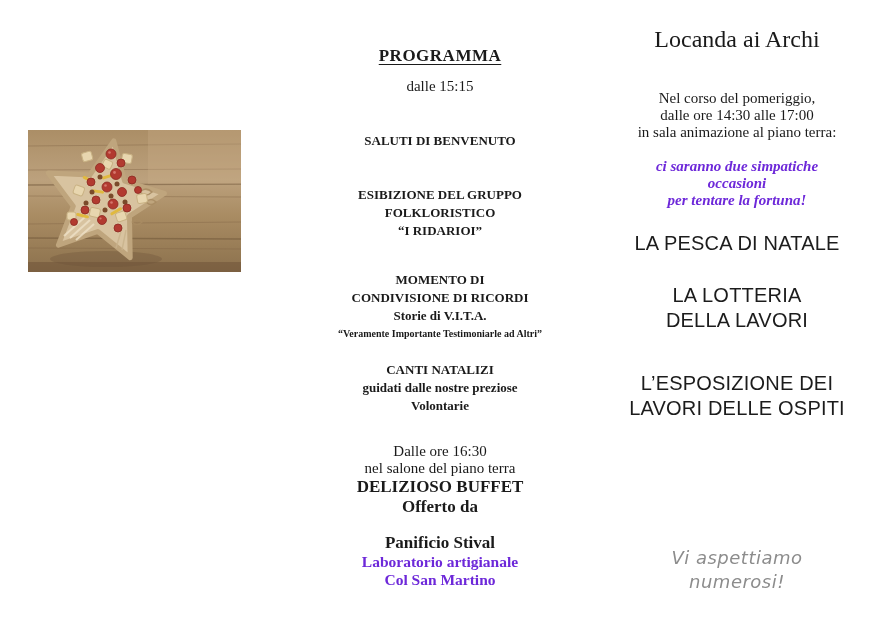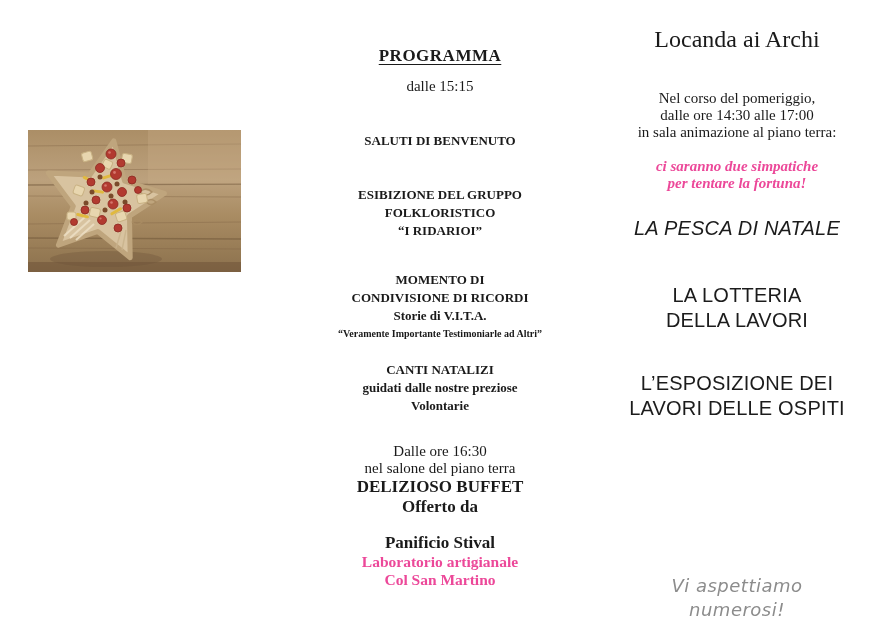--- a/index.html
+++ b/index.html
@@ -23,34 +23,34 @@
   .pos-dalle   { top:62px; }
   .pos-saluti  { top:116px; }
   .pos-esib    { top:170px; }
   .pos-momento { top:255px; line-height:17px; }
   .note-small  { font-size:10px; font-weight:bold; line-height:12px; margin-top:3px; }
   .pos-canti   { top:345px; line-height:17px; }
   .pos-buffet  { top:427px; }
   .buffet-big  { font-size:17px; font-weight:bold; line-height:20px; }
   .pos-sponsor { top:516px; }
   .sponsor-name { font-size:17px; font-weight:bold; line-height:21px; }
-  .navy  { color:#ec4899; }
+  .navy  { color:#6d28d9; }
   .sponsor-sub { font-size:15.5px; font-weight:bold; line-height:18px; }
   
   .pos-locanda { top:28px; font-size:24px; font-weight:normal; line-height:22px; }
   .pos-intro   { top:90px; }
   .pos-highlight { top:158px; font-size:15px; font-weight:bold; font-style:italic; line-height:17px; }
   .attr { font-family:"Liberation Sans", sans-serif; font-size:20px; line-height:25px;
           letter-spacing:.2px; color:#1c1c1c; }
-  .pos-attr1 { top:216px;font-style:italic; }
+  .pos-attr1 { top:231px; }
   .pos-attr2 { top:283px; }
   .pos-attr3 { top:371px; }
   .pos-closing { top:546px; font-family:"DejaVu Sans", cursive, sans-serif;
                  font-style:italic; font-size:18px; letter-spacing:.5px;
-                 color:#8c8c8c; line-height:24px;margin-top:28px; }
+                 color:#8c8c8c; line-height:24px; }
 </style>
 </head>
 <body>
 
 <div class="page">
 
   <div class="abs photo">
     <svg width="213" height="142" viewBox="0 0 213 142">
       <defs>
         <linearGradient id="wood" x1="0" y1="0" x2="0" y2="1">
@@ -195,20 +195,21 @@
     <div class="cline pos-locanda">Locanda ai Archi</div>
 
     <div class="cline pos-intro">
       <div class="t15">Nel corso del pomeriggio,</div>
       <div class="t15">dalle ore 14:30 alle 17:00</div>
       <div class="t15">in sala animazione al piano terra:</div>
     </div>
 
     <div class="cline pos-highlight navy">
       <div>ci saranno due simpatiche</div>
+      <div>occasioni</div>
       <div>per tentare la fortuna!</div>
     </div>
 
     <div class="cline attr pos-attr1">LA PESCA DI NATALE</div>
 
     <div class="cline attr pos-attr2">
       <div>LA LOTTERIA</div>
       <div>DELLA LAVORI</div>
     </div>
 

